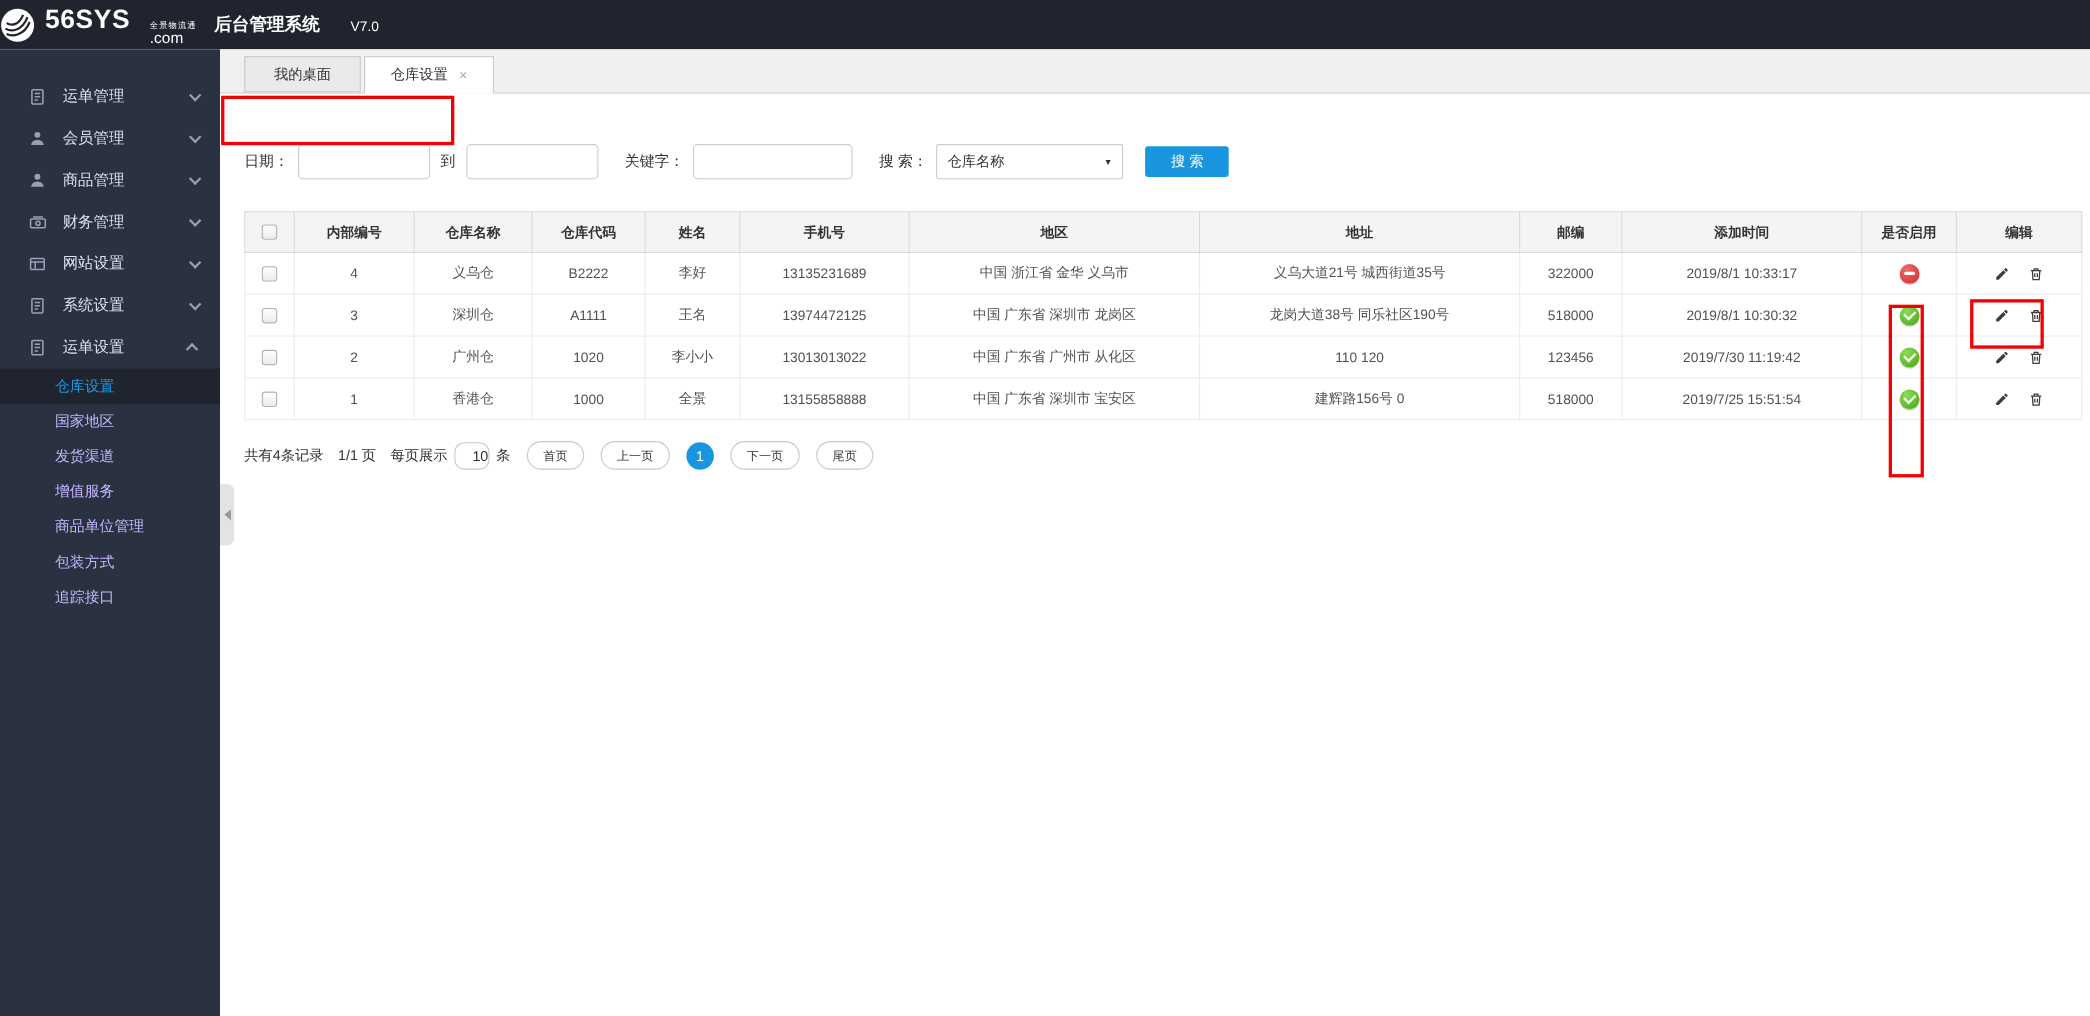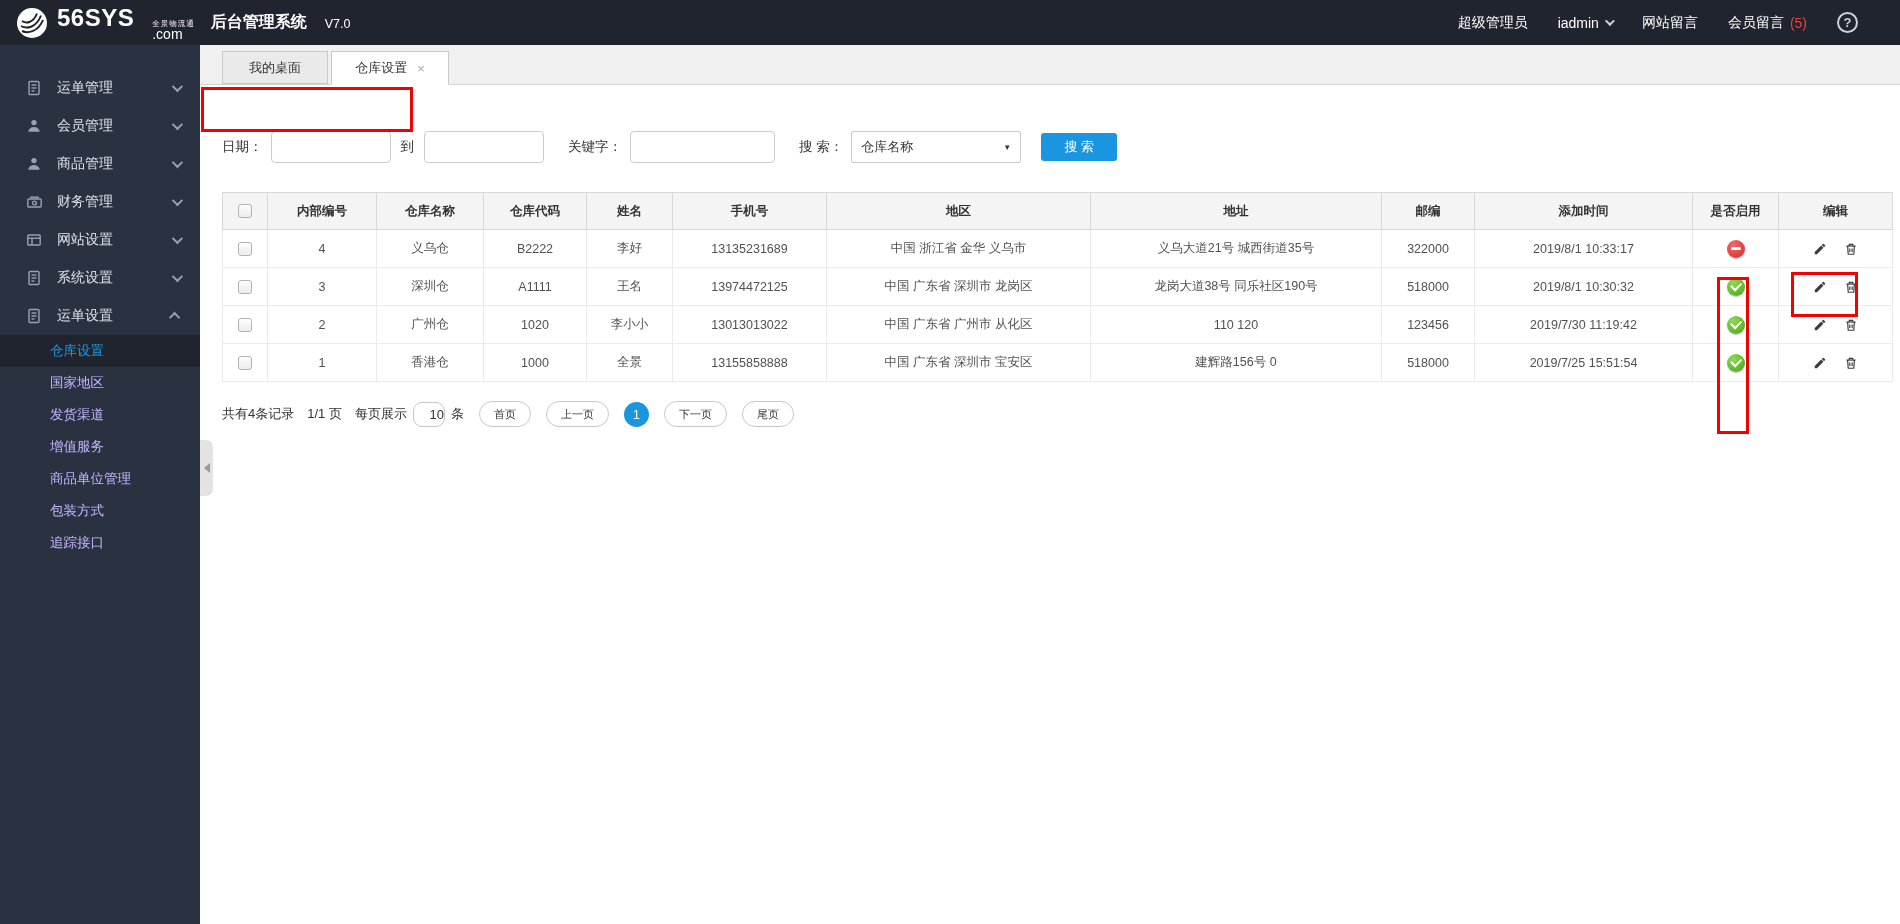--- a/index.html
+++ b/index.html
@@ -2,29 +2,29 @@
 <html><head>
 <meta charset="utf-8">
 <style>
   * { margin:0; padding:0; box-sizing:border-box; }
   html,body { width:1900px; height:924px; overflow:hidden; background:#fff;
               font-family:"Liberation Sans","DejaVu Sans",sans-serif; }
   body { position:relative; }
 
   
   .topbar { position:absolute; top:0; left:0; width:1900px; height:45px;
-            background:#20242f; display:flex; align-items:center; color:#fff; padding-left:16px; }
+            background:#20242f; display:flex; align-items:center; color:#fff; }
   .brand { display:flex; align-items:center; gap:9px; }
   .brand-stackwrap { display:flex; align-items:baseline; }
   .brand-56 { font-size:24px; font-weight:bold; letter-spacing:.5px; }
   .brand-stack { display:inline-flex; flex-direction:column; line-height:1; margin-left:18px; }
   .brand-tagline { font-size:7.5px; letter-spacing:1px; }
   .brand-com { font-size:14px; font-weight:normal; }
   .app-title { font-size:16px; font-weight:bold; margin-left:16px; }
-  .app-version { font-size:12.5px; margin-left:18px; margin-top:2px; }
+  .app-version { font-size:12.5px; margin-left:28px; margin-top:2px; }
   .topnav { margin-left:auto; display:flex; align-items:center; gap:30px;
             padding-right:42px; font-size:14px; }
   .topnav .navitem { cursor:pointer; display:flex; align-items:center; gap:6px; }
   .count-red { color:#e8433f; }
   .chev { display:inline-block; width:7px; height:7px; border-right:2px solid #cfd3dc;
           border-bottom:2px solid #cfd3dc; transform:rotate(45deg) translateY(-2px); }
   .help-circle { width:21px; height:21px; border-radius:50%; border:2px solid #ccd1da;
                  color:#ccd1da; font-size:13px; font-weight:bold; display:flex;
                  align-items:center; justify-content:center; cursor:pointer; }
 
@@ -133,33 +133,20 @@
     <span class="brand-stackwrap">
       <span class="brand-56">56SYS</span>
       <span class="brand-stack">
         <span class="brand-tagline">全景物流通</span>
         <span class="brand-com">.com</span>
       </span>
     </span>
   </div>
   <span class="app-title">后台管理系统</span>
   <span class="app-version">V7.0</span>
-  <nav class="topnav">
-    <span class="navitem">超级管理员</span>
-    <span class="navitem">
-      <span>iadmin</span>
-      <span class="chev"></span>
-    </span>
-    <span class="navitem">网站留言</span>
-    <span class="navitem">
-      <span>会员留言</span>
-      <span class="count-red">(5)</span>
-    </span>
-    <span class="help-circle">?</span>
-  </nav>
 </header>
 
 <aside class="sidebar">
   <nav id="sidebar-menu">
       <div class="menu-item">
         <span class="mi-icon">
           <svg width="16" height="16" viewBox="0 0 16 16">
             <rect x="3" y="1.5" width="10" height="13" rx="1" fill="none" stroke="#98a1b3" stroke-width="1.4"></rect>
             <line x1="5.5" y1="5" x2="10.5" y2="5" fill="none" stroke="#98a1b3" stroke-width="1.4"></line>
             <line x1="5.5" y1="8" x2="10.5" y2="8" fill="none" stroke="#98a1b3" stroke-width="1.4"></line>

